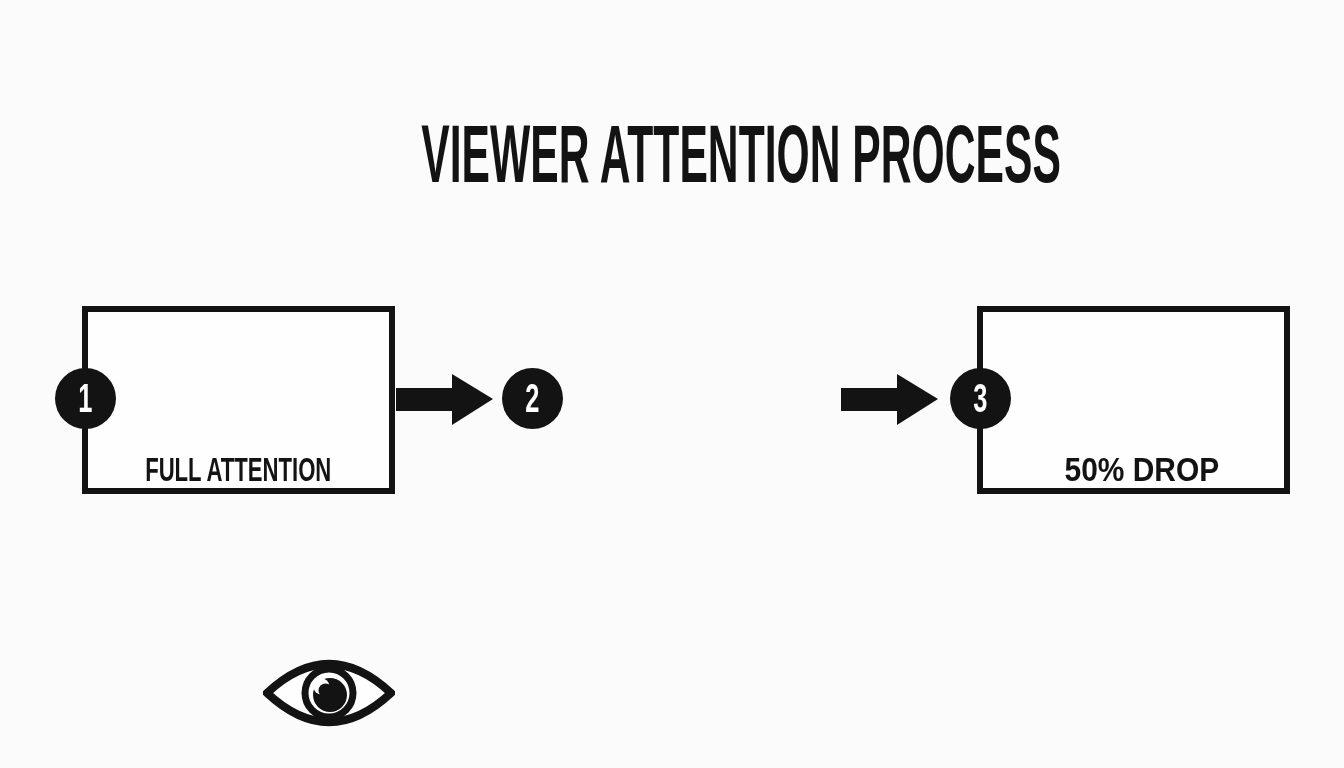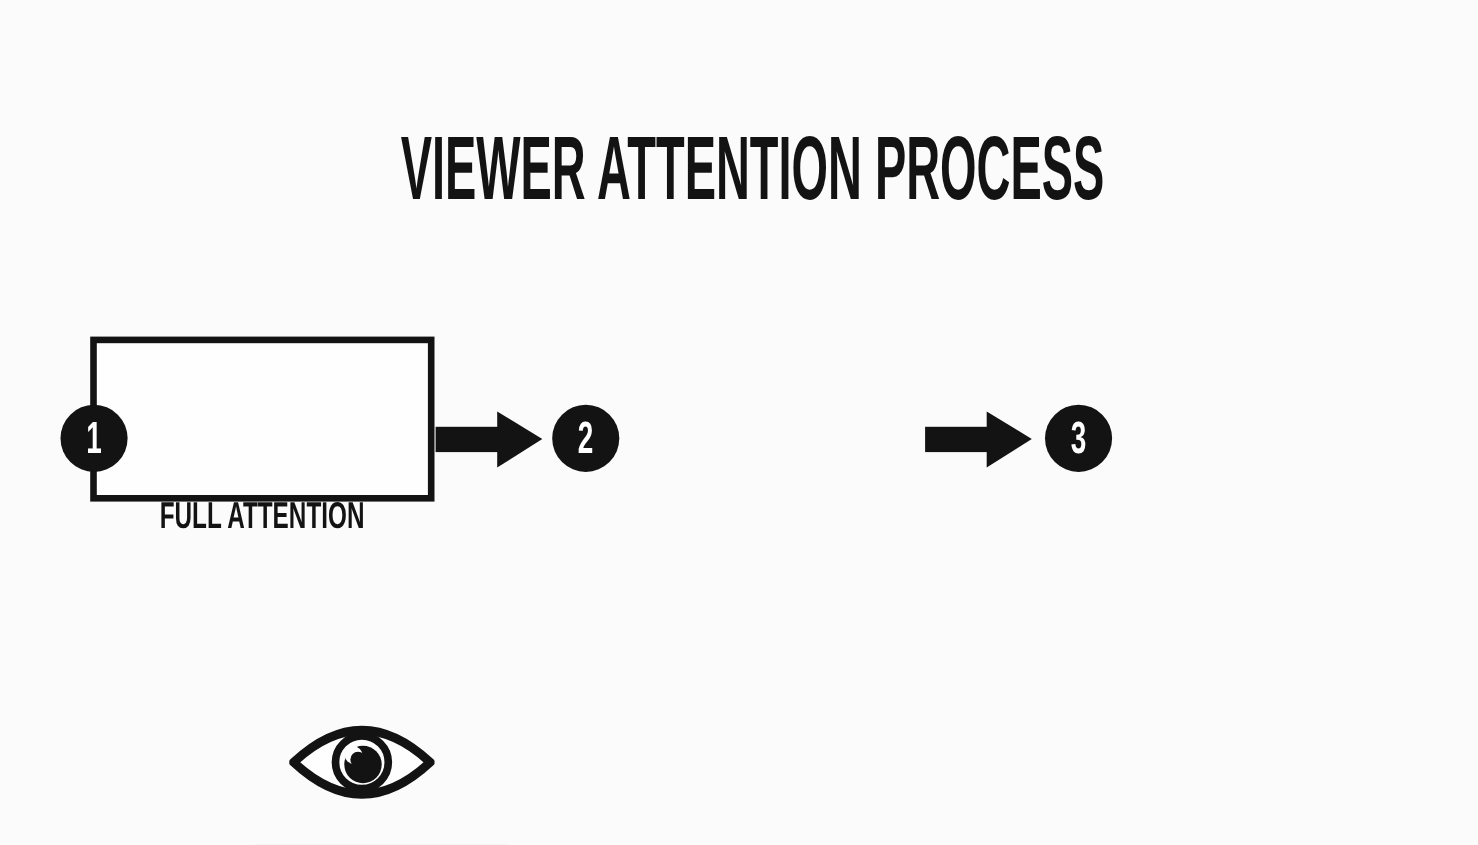--- a/index.html
+++ b/index.html
@@ -18,40 +18,40 @@
     background: var(--background);
     overflow: hidden;
     font-family: "Liberation Sans", sans-serif;
     color: var(--ink);
   }
 
   
   .title-wrap {
     position: absolute;
     left: 0; right: 0; top: 118px;
-    text-align: center;
+    text-align: right;
     white-space: nowrap;
   }
   .title-wrap .squeeze {
     display: inline-block;
     font-size: 82px;
     font-weight: bold;
     line-height: 72px;
     letter-spacing: 0px;
     transform: translateX(12px) scaleX(0.52);
     transform-origin: 50% 50%;
     color: var(--ink);
   }
 
   
   .step {
     position: absolute;
     top: 306px;
     width: 313px;
-    height: 150px;
+    height: 188px;
     border: 6px solid var(--ink);
     background: var(--box-fill);
   }
   .step.s1 { left: 82px; }
   .step.s2 { left: 529px; }
   .step.s3 { left: 977px; }
 
   
   .badge {
     position: absolute;
@@ -146,20 +146,26 @@
       <circle class="ink-fill" cx="67" cy="44" r="17"></circle>
       <circle class="white-fill" cx="58.5" cy="35.5" r="8"></circle>
       <circle class="ink-fill" cx="62.5" cy="39.5" r="7"></circle>
     </svg>
     <div class="label">
       <span class="squeeze">FULL ATTENTION</span>
     </div>
   </div>
 
 
+  <div class="step s3">
+
+    <div class="label">
+      <span class="squeeze">50% DROP</span>
+    </div>
+  </div>
 
   <div class="arrow a1">
     <div class="shaft"></div>
     <div class="head"></div>
   </div>
   <div class="arrow a2">
     <div class="shaft"></div>
     <div class="head"></div>
   </div>
 

